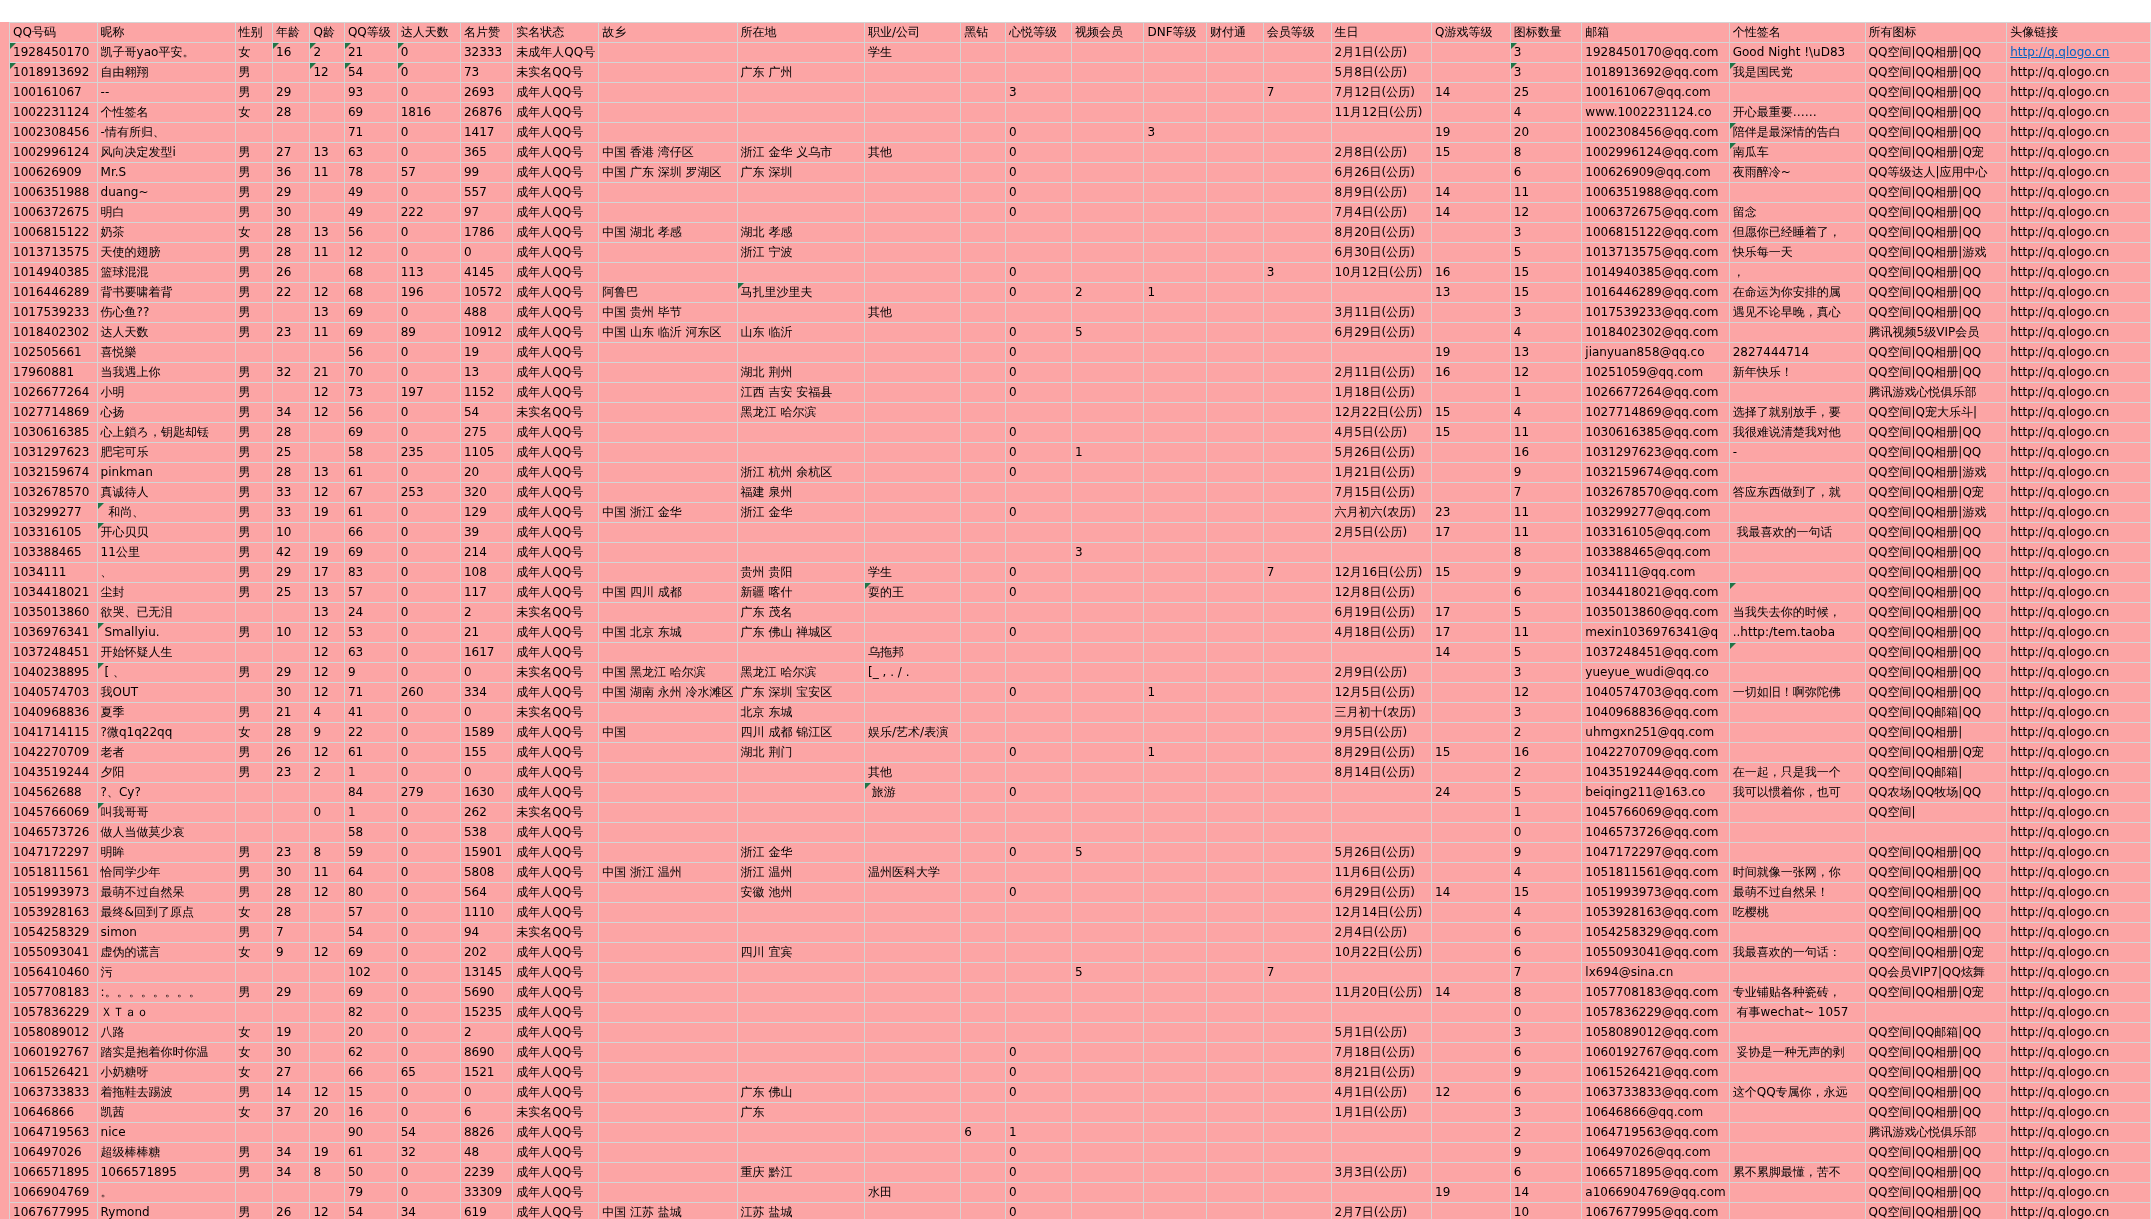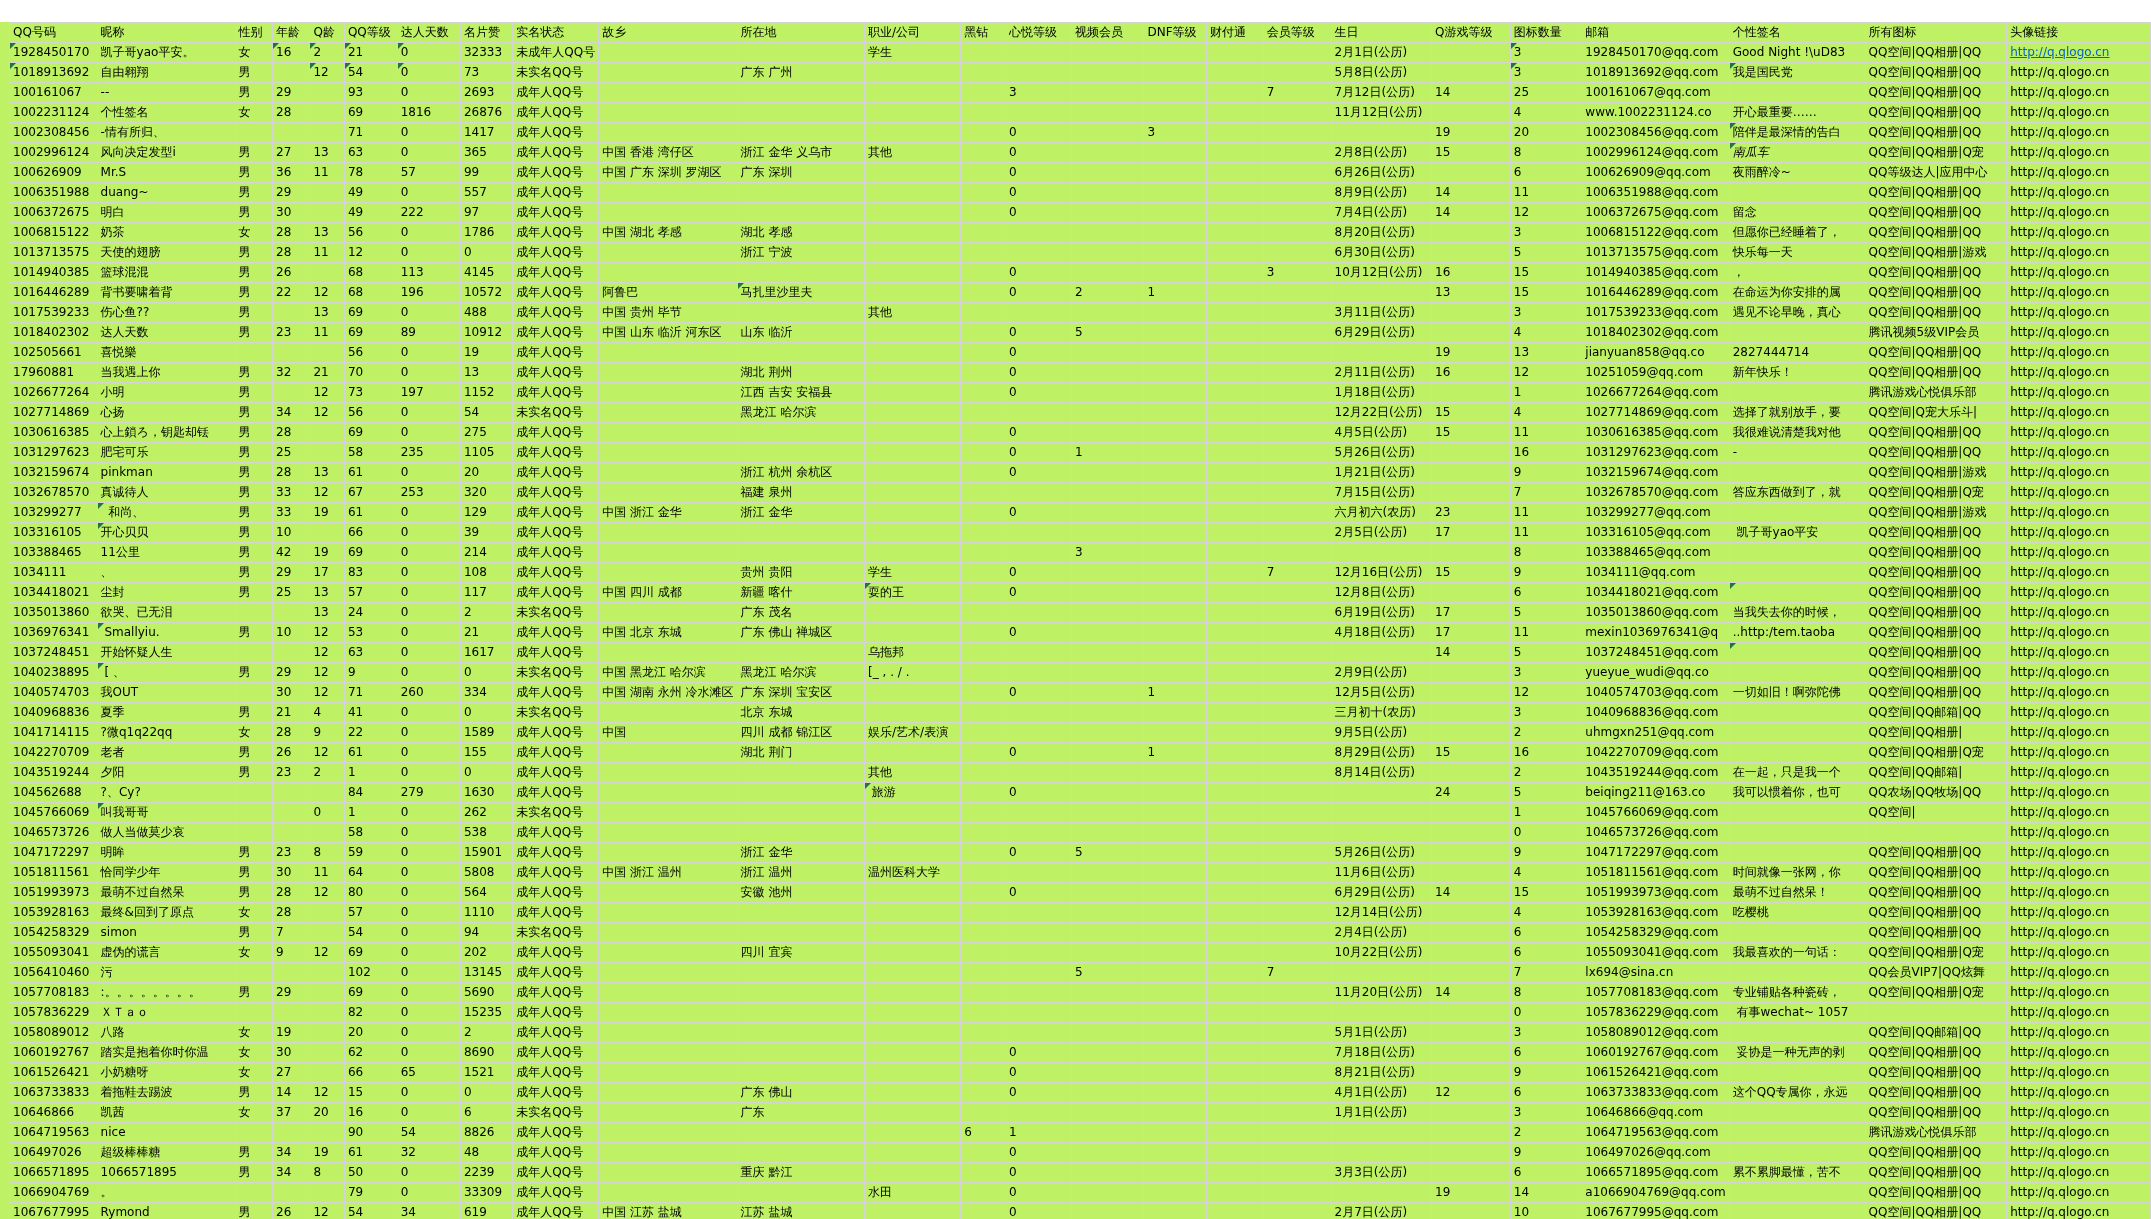--- a/index.html
+++ b/index.html
@@ -1,17 +1,17 @@
 <!DOCTYPE html>
 <html><head>
 <meta charset="utf-8">
 <style>
   html,body{margin:0;padding:0;background:#e8e8e8;}
   .sheet{
-    position:relative;width:2151px;height:1219px;background:#bef264;
+    position:relative;width:2151px;height:1219px;background:#fca5a5;
     overflow:hidden;
     font-family:"DejaVu Sans","Liberation Sans",sans-serif;
     font-size:12px;color:#000;
   }
   .topgap{height:22px;background:#fff;}
   table.grid{border-collapse:collapse;table-layout:fixed;margin-left:9px;}
   table.grid td,table.grid th{
     border:1px solid #d4d4d4;
     padding:0 3px 0 3px;
     height:19px;
@@ -21,21 +21,21 @@
     vertical-align:middle;
     font-weight:normal;
     position:relative;
     line-height:19px;
   }
   table.grid tr{height:19.8px;}
   td.green::before{
     content:"";position:absolute;top:0;left:0;width:0;height:0;
     border:3px solid transparent;border-top-color:#217346;border-left-color:#217346;
   }
-  td.alr{text-align:right;font-style:italic;}
+  td.alr{text-align:right;}
   span.hl{color:#0563c1;text-decoration:underline;cursor:pointer;}
 </style>
 </head>
 <body>
 
 <div class="sheet">
   <div class="topgap"></div>
   <table class="grid">
     <colgroup>
         <col style="width: 88px;">
@@ -758,21 +758,21 @@
           <td></td>
           <td></td>
           <td></td>
           <td></td>
           <td></td>
           <td></td>
           <td>2月5日(公历)</td>
           <td>17</td>
           <td>11</td>
           <td>103316105@qq.com</td>
-          <td> 凯子哥yao平安</td>
+          <td> 我最喜欢的一句话</td>
           <td>QQ空间|QQ相册|QQ</td>
           <td>http://q.qlogo.cn</td>
         </tr>
         <tr>
           <td>103388465</td>
           <td>11公里</td>
           <td>男</td>
           <td>42</td>
           <td>19</td>
           <td>69</td>

